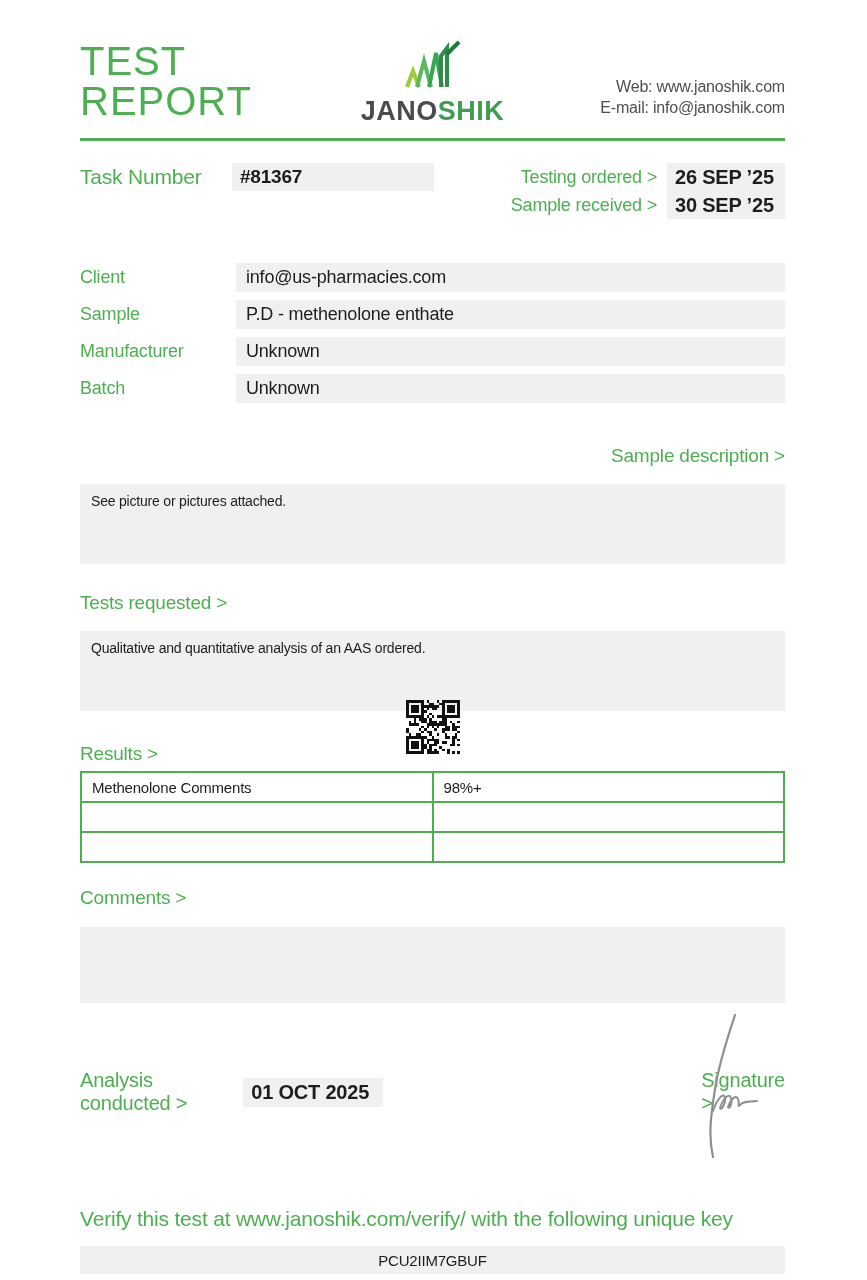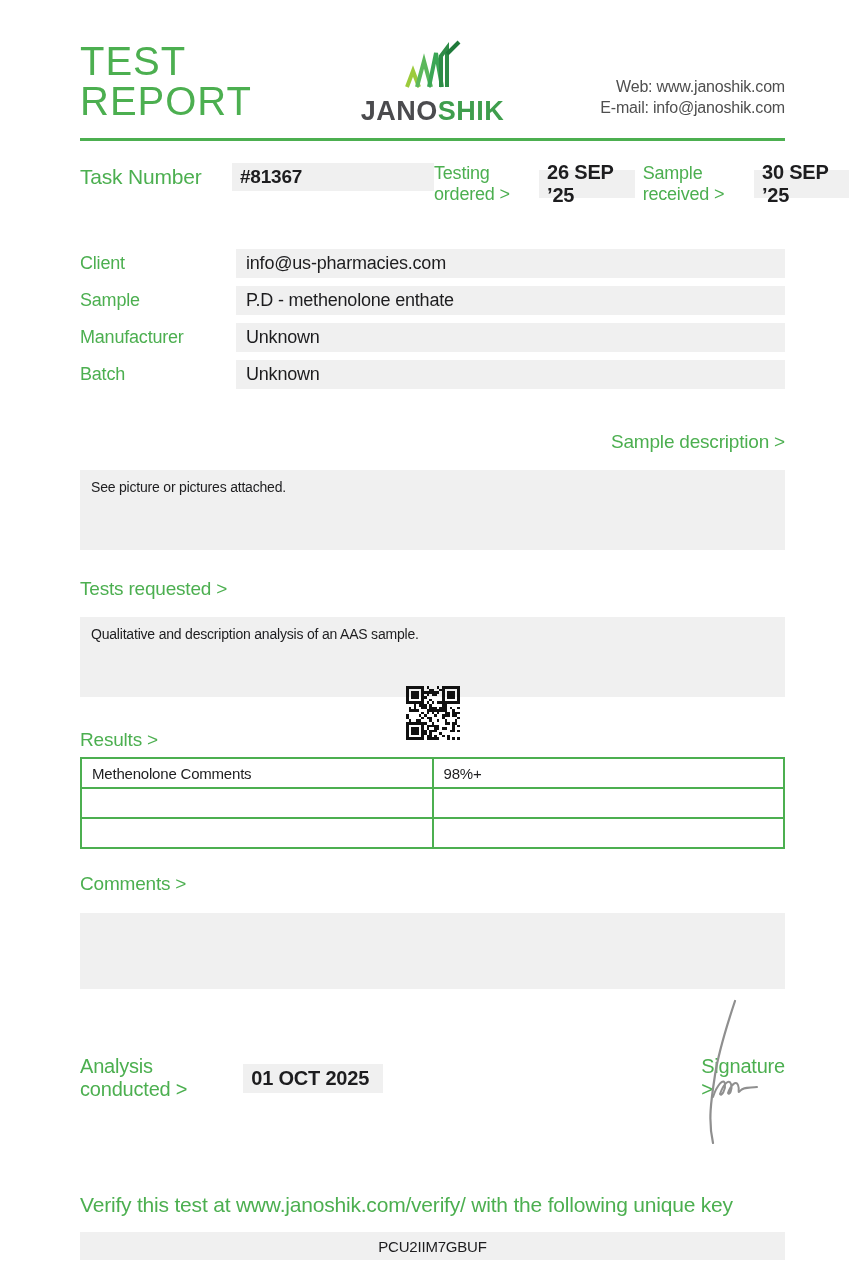--- a/index.html
+++ b/index.html
@@ -23,24 +23,24 @@
 
   .divider { height:3px; background:#4caf50; margin-top:13px; }
 
   
   .meta { margin-top:22px; display:flex; justify-content:space-between; align-items:flex-start; }
   .meta-left { display:flex; align-items:center; }
   .green-label { color:#4caf50; }
   .task-label { font-size:21px; width:152px; }
   .box { background:#f0f0f0; }
   .task-box { width:202px; height:28px; font-size:19px; font-weight:600; padding:2px 8px; display:flex; align-items:center; }
-  .meta-right { display:flex; flex-direction:row; gap:8px; }
+  .meta-right { display:flex; flex-direction:column; }
   .meta-date-row { display:flex; align-items:center; justify-content:flex-end; }
   .date-label { font-size:18px; margin-right:10px; }
-  .date-box { width:130px; height:28px; font-size:20px; font-weight:600; padding:2px 8px; display:flex; align-items:center; }
+  .date-box { width:118px; height:28px; font-size:20px; font-weight:600; padding:2px 8px; display:flex; align-items:center; }
 
   
   .details { margin-top:44px; }
   .detail-row { display:flex; align-items:center; margin-bottom:8px; }
   .detail-label { font-size:18px; width:156px; flex:none; }
   .detail-value { flex:1; height:29px; font-size:18px; padding:2px 10px; display:flex; align-items:center; }
 
   
   .section-heading { color:#4caf50; font-size:19px; }
   .sec-desc-heading { margin-top:42px;text-align:right; }
@@ -138,21 +138,21 @@
     </div>
   </div>
 
   <div class="section-heading sec-desc-heading">Sample description &gt;</div>
   <div class="box text-box">
     <span>See picture or pictures attached.</span>
   </div>
 
   <div class="section-heading sec-tests-heading">Tests requested &gt;</div>
   <div class="box text-box">
-    <span>Qualitative and description analysis of an AAS sample.</span>
+    <span>Qualitative and quantitative analysis of an AAS ordered.</span>
   </div>
 
   <div class="results-head">
     <div class="section-heading results-heading">Results &gt;</div>
     <span class="qr">
       <svg id="qr-svg" width="54" height="60" viewBox="0 0 21 21" shape-rendering="crispEdges">
           <rect x="0" y="0" width="1" height="1" fill="#111"></rect>
           <rect x="1" y="0" width="1" height="1" fill="#111"></rect>
           <rect x="2" y="0" width="1" height="1" fill="#111"></rect>
           <rect x="3" y="0" width="1" height="1" fill="#111"></rect>

